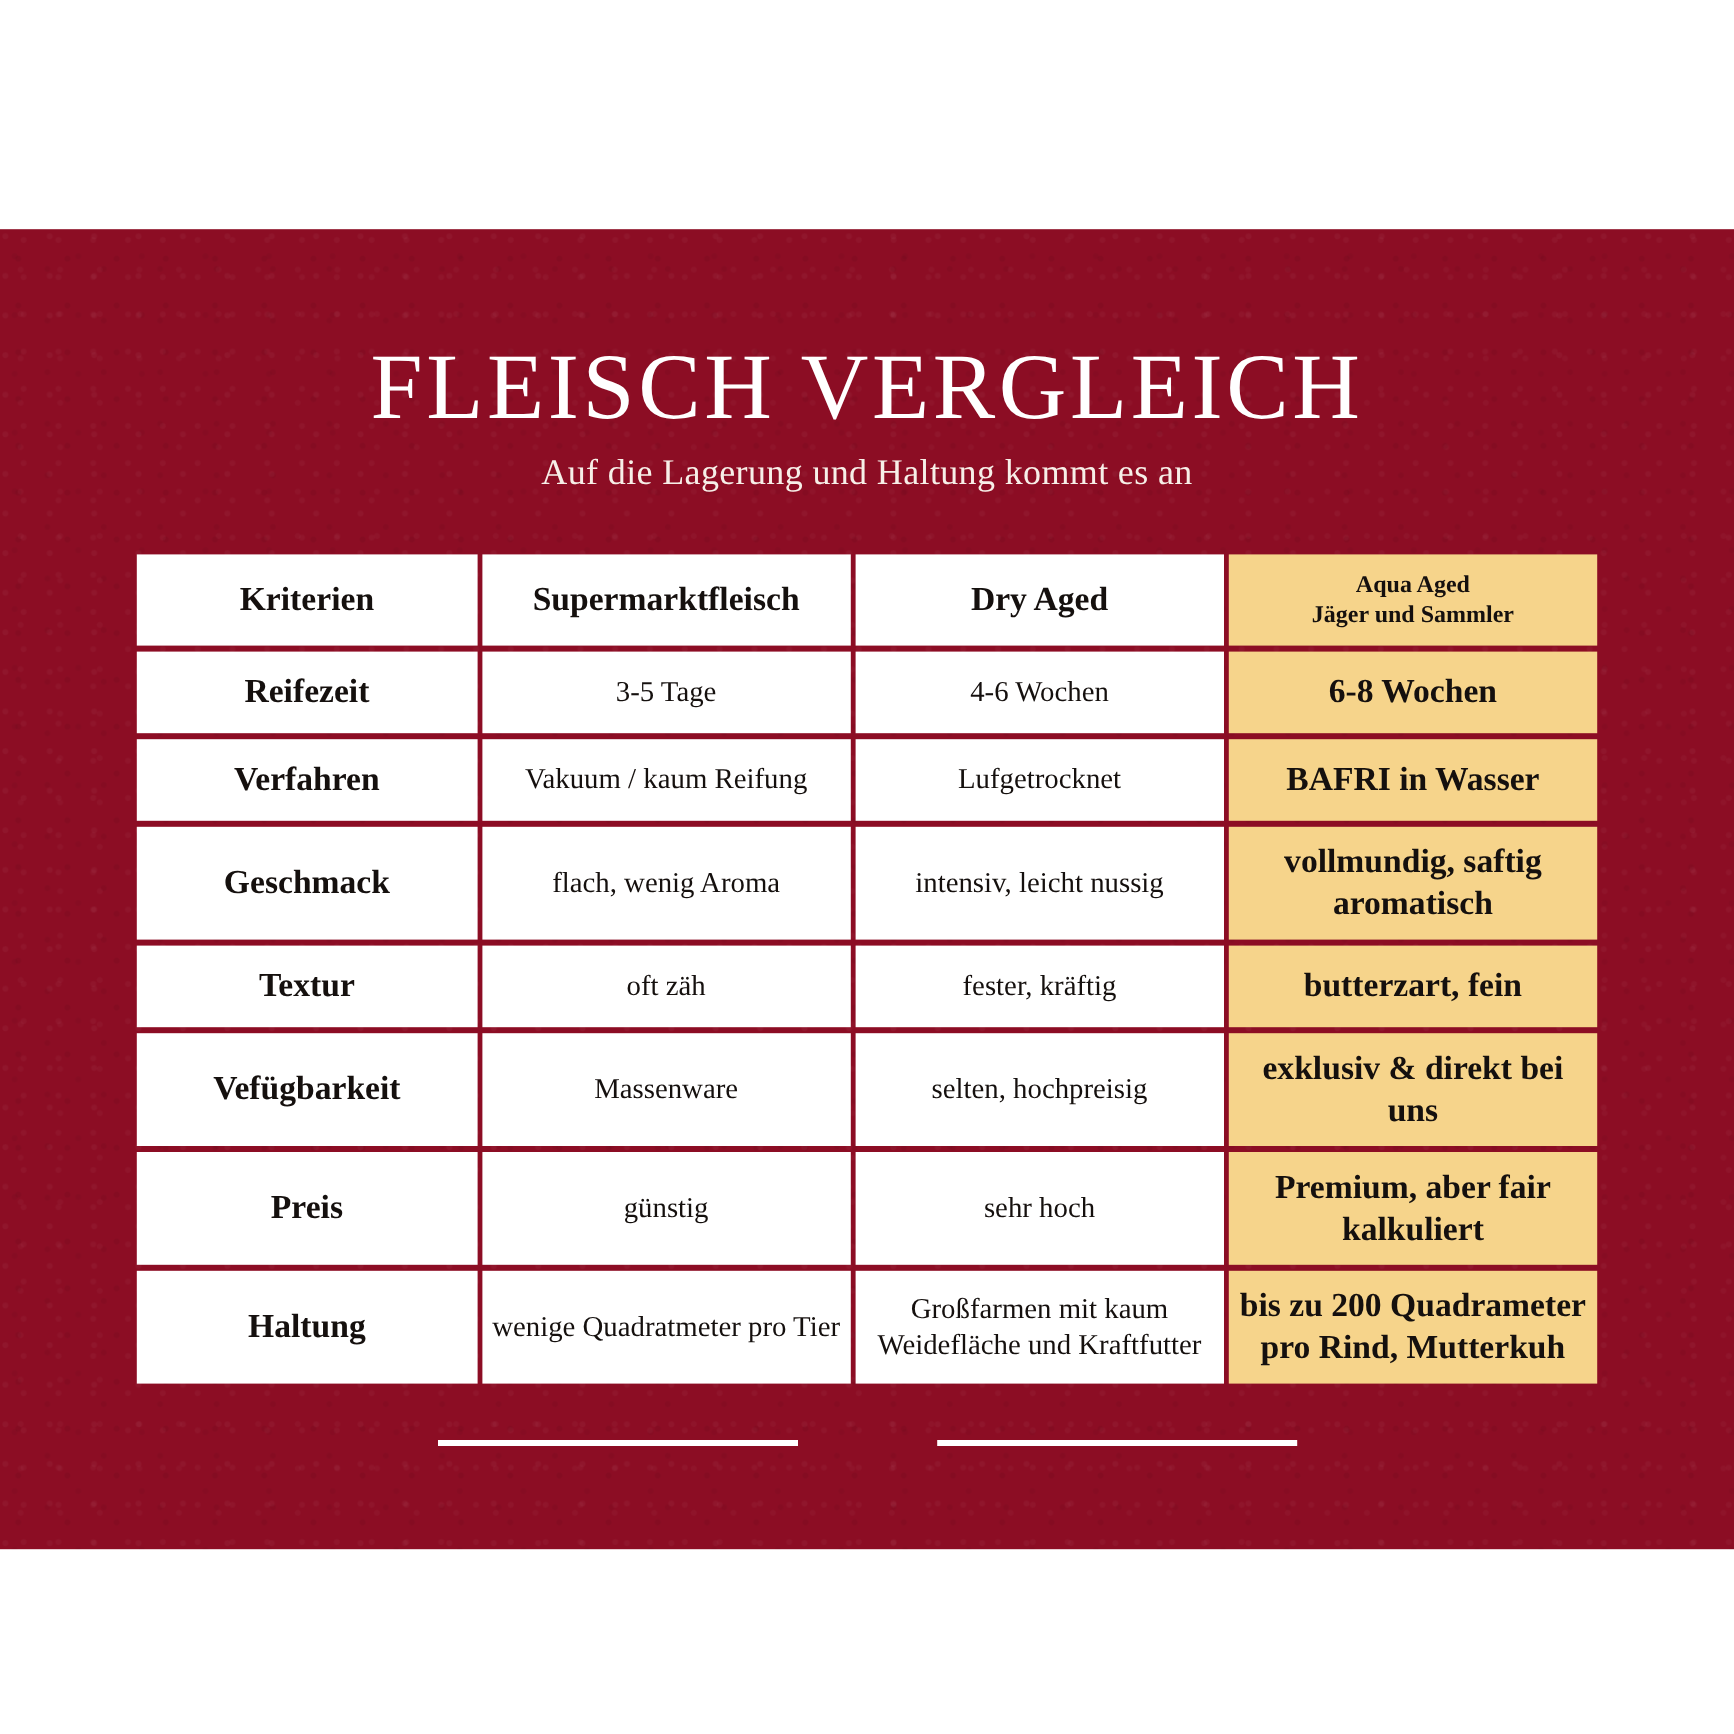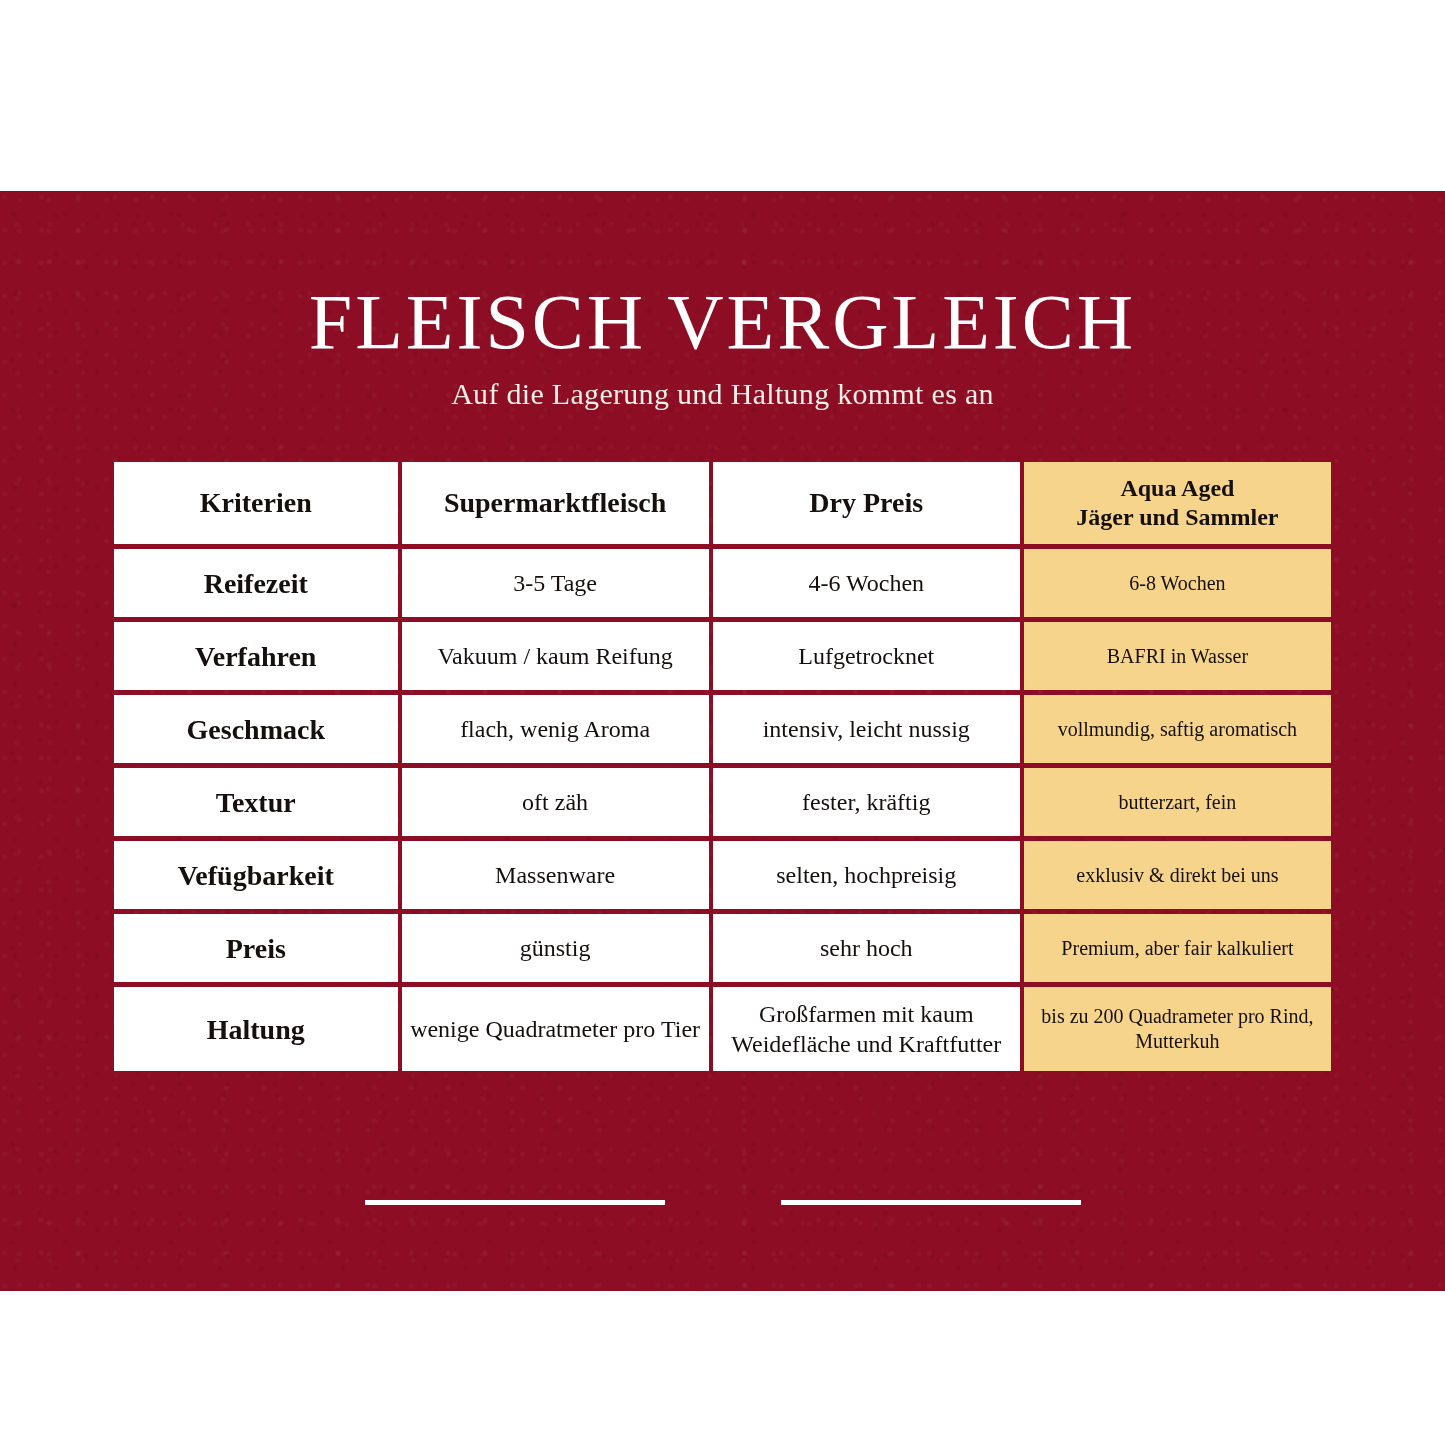--- a/index.html
+++ b/index.html
@@ -84,25 +84,25 @@
     font-weight: bold;
     font-size: 28px;
     height: 76px;
   }
   table.compare td.crit {
     font-weight: bold;
     font-size: 28px;
   }
   table.compare td.highlight {
     background: #f6d48b;
-    font-weight: normal;
+    font-weight: bold;
+    font-size: 28px;
+  }
+  table.compare tr.head td.highlight {
     font-size: 20px;
-  }
-  table.compare tr.head td.highlight {
-    font-size: 24px;
     line-height: 1.22;
   }
   col.c1 { width: 24%; }
   col.c2 { width: 26%; }
   col.c3 { width: 26%; }
   col.c4 { width: 26%; }
 
   .footer {
     position: absolute;
     bottom: 86px;
@@ -142,21 +142,21 @@
         <colgroup>
           <col class="c1">
             <col class="c2">
             <col class="c3">
             <col class="c4">
         </colgroup>
         <tbody>
           <tr class="head">
             <td>Kriterien</td>
             <td>Supermarktfleisch</td>
-            <td>Dry Preis</td>
+            <td>Dry Aged</td>
             <td class="highlight">
               <span>Aqua Aged</span><br>
               <span>Jäger und Sammler</span>
             </td>
           </tr>
 
           <tr>
             <td class="crit">Reifezeit</td>
             <td>3-5 Tage</td>
             <td>4-6 Wochen</td>

